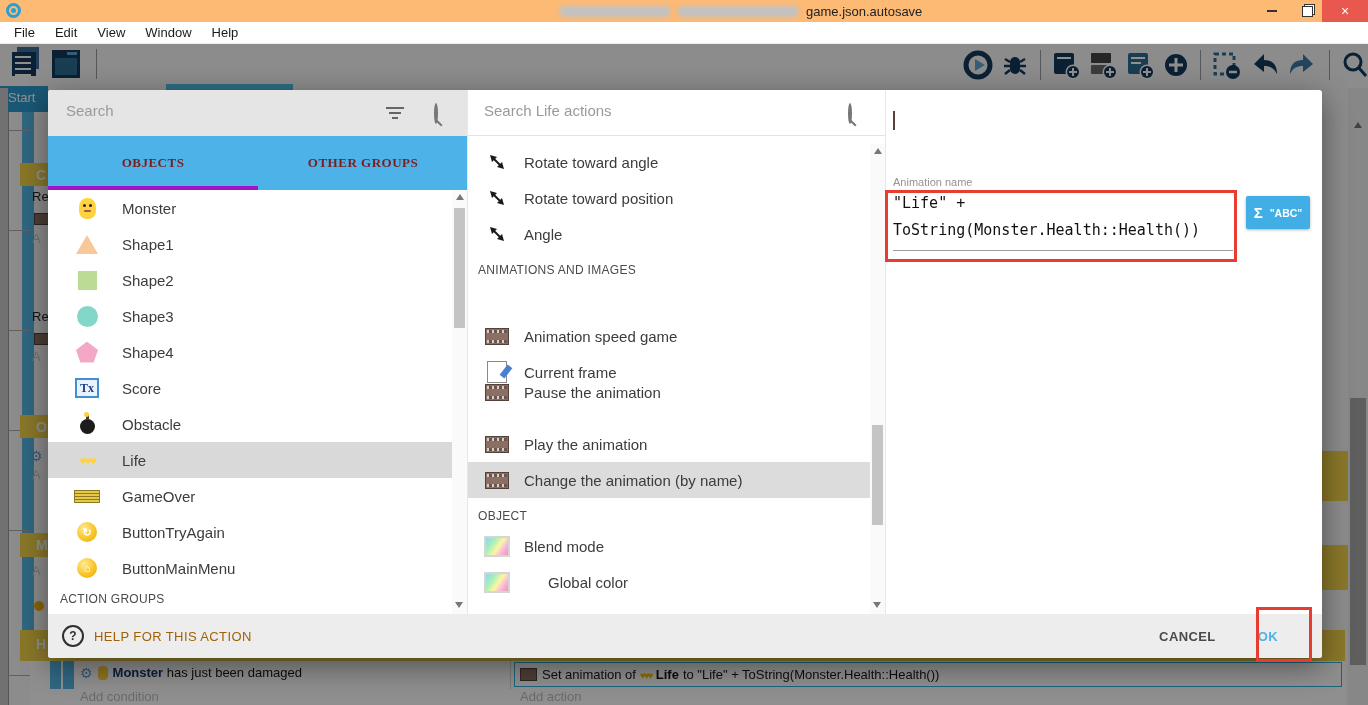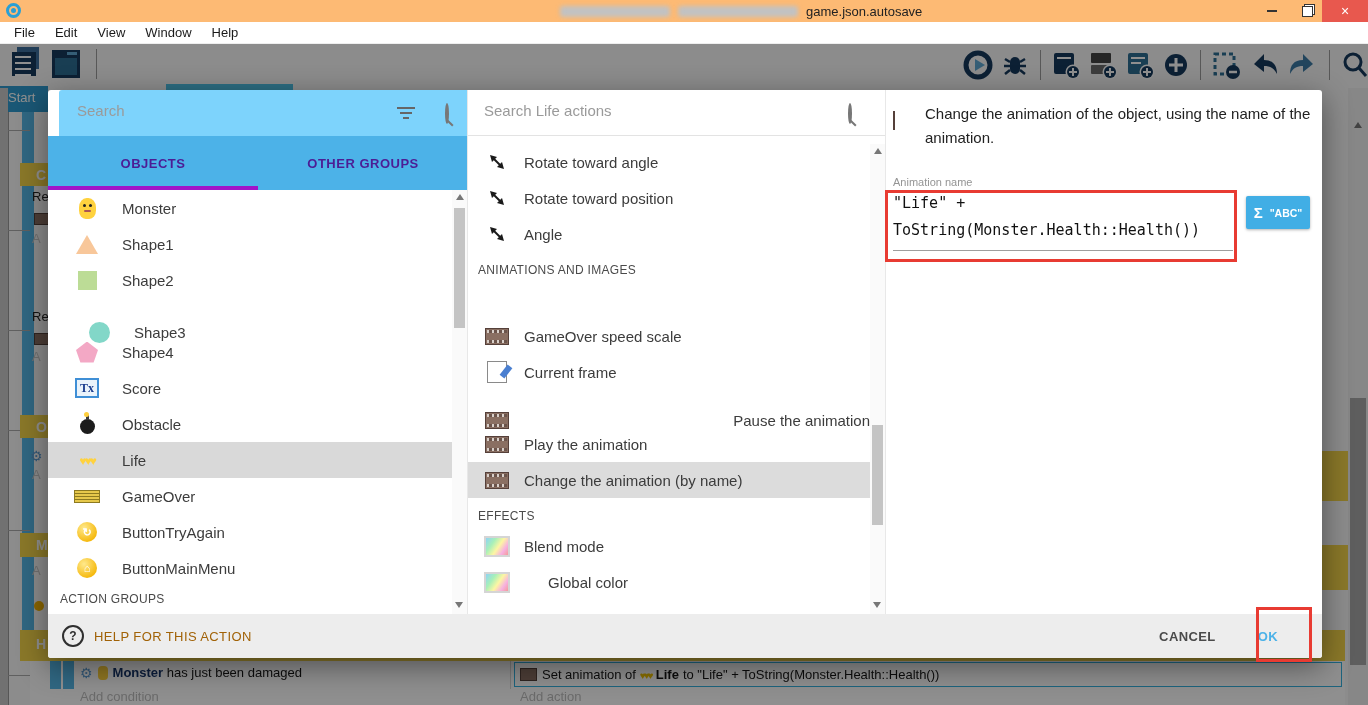--- a/index.html
+++ b/index.html
@@ -53,31 +53,31 @@
   .ev-bluebar{position:absolute;background:#56b8e8;}
   .ev-text{font-size:13px;color:#161616;}
   .ev-add{font-size:13px;color:#bdbdbd;}
   .actionbox{position:absolute;left:514px;top:662px;width:828px;height:25px;border:1px solid #35b2e0;background:#fff;display:flex;align-items:center;gap:5px;padding-left:5px;box-sizing:border-box;}
   .minimonster{width:10px;height:14px;background:#ffd23e;border-radius:4px;}
   .minifilm{width:15px;height:11px;background:#8a6f62;border:1px solid #55403a;}
 
   
   .dialog{position:absolute;left:48px;top:90px;width:1274px;height:568px;background:#fff;border-radius:3px;
           box-shadow:0 8px 30px rgba(0,0,0,.45);z-index:10;}
-  .lp-search{position:absolute;left:11px;top:0;width:420px;height:46px;background:#7dd3fc;border-radius:3px 0 0 0;}
+  .lp-search{position:absolute;left:0;top:0;width:420px;height:46px;background:#e5e5e5;border-radius:3px 0 0 0;}
   .lp-search input{position:absolute;left:16px;top:11px;width:300px;border:0;background:transparent;outline:none;font-size:15px;color:#555;font-family:inherit;}
   .lp-search input::placeholder{color:#9a9a9a;}
   .filter-icon{position:absolute;left:338px;top:17px;width:18px;height:12px;border-top:2px solid #666;}
   .filter-icon::before{content:"";position:absolute;left:3px;top:3px;width:12px;height:2px;background:#666;}
   .filter-icon::after{content:"";position:absolute;left:6px;top:8px;width:6px;height:2px;background:#666;}
   .mag-icon{width:13px;height:13px;border:2px solid #777;border-radius:50%;position:relative;}
   .mag-icon::after{content:"";position:absolute;width:8px;height:2px;background:#777;transform:rotate(45deg);right:-7px;bottom:-2px;}
 
   .lp-tabs{position:absolute;left:0;top:46px;width:420px;height:54px;background:#4cb2e8;display:flex;}
-  .lp-tab{flex:1;display:flex;align-items:center;justify-content:center;font-size:13px;font-weight:bold;color:#4c1d95;letter-spacing:.5px;}
+  .lp-tab{flex:1;display:flex;align-items:center;justify-content:center;font-size:13px;font-weight:bold;color:#7f1d1d;letter-spacing:.5px;font-family:Liberation Serif, serif;}
   .lp-underline{position:absolute;left:0;bottom:0;width:210px;height:4px;background:#a113c9;}
 
   .lrow{position:absolute;left:0;width:404px;height:36px;display:flex;align-items:center;}
   .lrow.sel{background:#d9d9d9;}
   .icw{width:26px;display:flex;justify-content:center;align-items:center;margin-left:26px;}
   .llab{margin-left:22px;font-size:15px;color:#3c3c3c;}
   .lp-groups{position:absolute;left:0;top:502px;width:404px;height:22px;padding-left:12px;font-size:12px;color:#4a4a4a;letter-spacing:.3px;}
 
   .colsep{position:absolute;top:0;width:1px;height:524px;background:#e8e8e8;}
 
@@ -325,21 +325,21 @@
           <span class="tri-icon"></span>
         </span>
         <span class="llab">Shape1</span>
       </div>
     <div class="lrow" style="top:172px;">
         <span class="icw">
           <span class="square-icon"></span>
         </span>
         <span class="llab">Shape2</span>
       </div>
-    <div class="lrow" style="top:224px;padding-left:12px;">
+    <div class="lrow" style="top:208px;">
         <span class="icw">
           <span class="circle-icon"></span>
         </span>
         <span class="llab">Shape3</span>
       </div>
     <div class="lrow" style="top:244px;">
         <span class="icw">
           <span class="pent-icon"></span>
         </span>
         <span class="llab">Shape4</span>
@@ -423,47 +423,47 @@
             <polygon points="17,17 10,15 15,10" fill="#1a1a1a"></polygon>
           </svg>
         </span>
         <span class="mlab">Angle</span>
       </div>
     <div class="msec" style="top:162px;">ANIMATIONS AND IMAGES</div>
     <div class="mrow" style="top:228px;">
         <span class="micw">
           <span class="film-icon"></span>
         </span>
-        <span class="mlab">GameOver speed scale</span>
+        <span class="mlab">Animation speed game</span>
       </div>
     <div class="mrow" style="top:264px;">
         <span class="micw">
           <span class="page-icon"></span>
         </span>
         <span class="mlab">Current frame</span>
       </div>
-    <div class="mrow" style="top:312px;justify-content:space-between;">
+    <div class="mrow" style="top:284px;">
         <span class="micw">
           <span class="film-icon"></span>
         </span>
         <span class="mlab">Pause the animation</span>
       </div>
     <div class="mrow" style="top:336px;">
         <span class="micw">
           <span class="film-icon"></span>
         </span>
         <span class="mlab">Play the animation</span>
       </div>
     <div class="mrow sel" style="top:372px;">
         <span class="micw">
           <span class="film-icon"></span>
         </span>
         <span class="mlab">Change the animation (by name)</span>
       </div>
-    <div class="msec" style="top:408px;">EFFECTS</div>
+    <div class="msec" style="top:408px;">OBJECT</div>
     <div class="mrow" style="top:438px;">
         <span class="micw">
           <span class="rainbow-icon"></span>
         </span>
         <span class="mlab">Blend mode</span>
       </div>
     <div class="mrow" style="top:474px;gap:24px;">
         <span class="micw">
           <span class="rainbow-icon"></span>
         </span>
@@ -473,21 +473,20 @@
     <div class="dsb" style="left:822px;top:54px;height:470px;">
       <div class="sa-up"></div>
       <div class="dsb-thumb" style="top:281px;height:100px;"></div>
       <div class="sa-down" style="position:absolute;bottom:2px;left:3px;"></div>
     </div>
 
     <div class="colsep" style="left:837px;"></div>
 
     <div class="rp">
       <span class="abs" style="left:8px;top:22px;"><span class="film-icon"></span></span>
-      <div class="rp-desc">Change the animation of the object, using the name of the animation.</div>
       <div class="rp-label">Animation name</div>
       <div class="rp-expr">
         <div>"Life" +</div>
         <div>ToString(Monster.Health::Health())</div>
       </div>
       <div class="rp-underline"></div>
       <div class="sigma-btn">
         <span class="sg">Σ</span>
         <span class="ab">"ABC"</span>
       </div>

